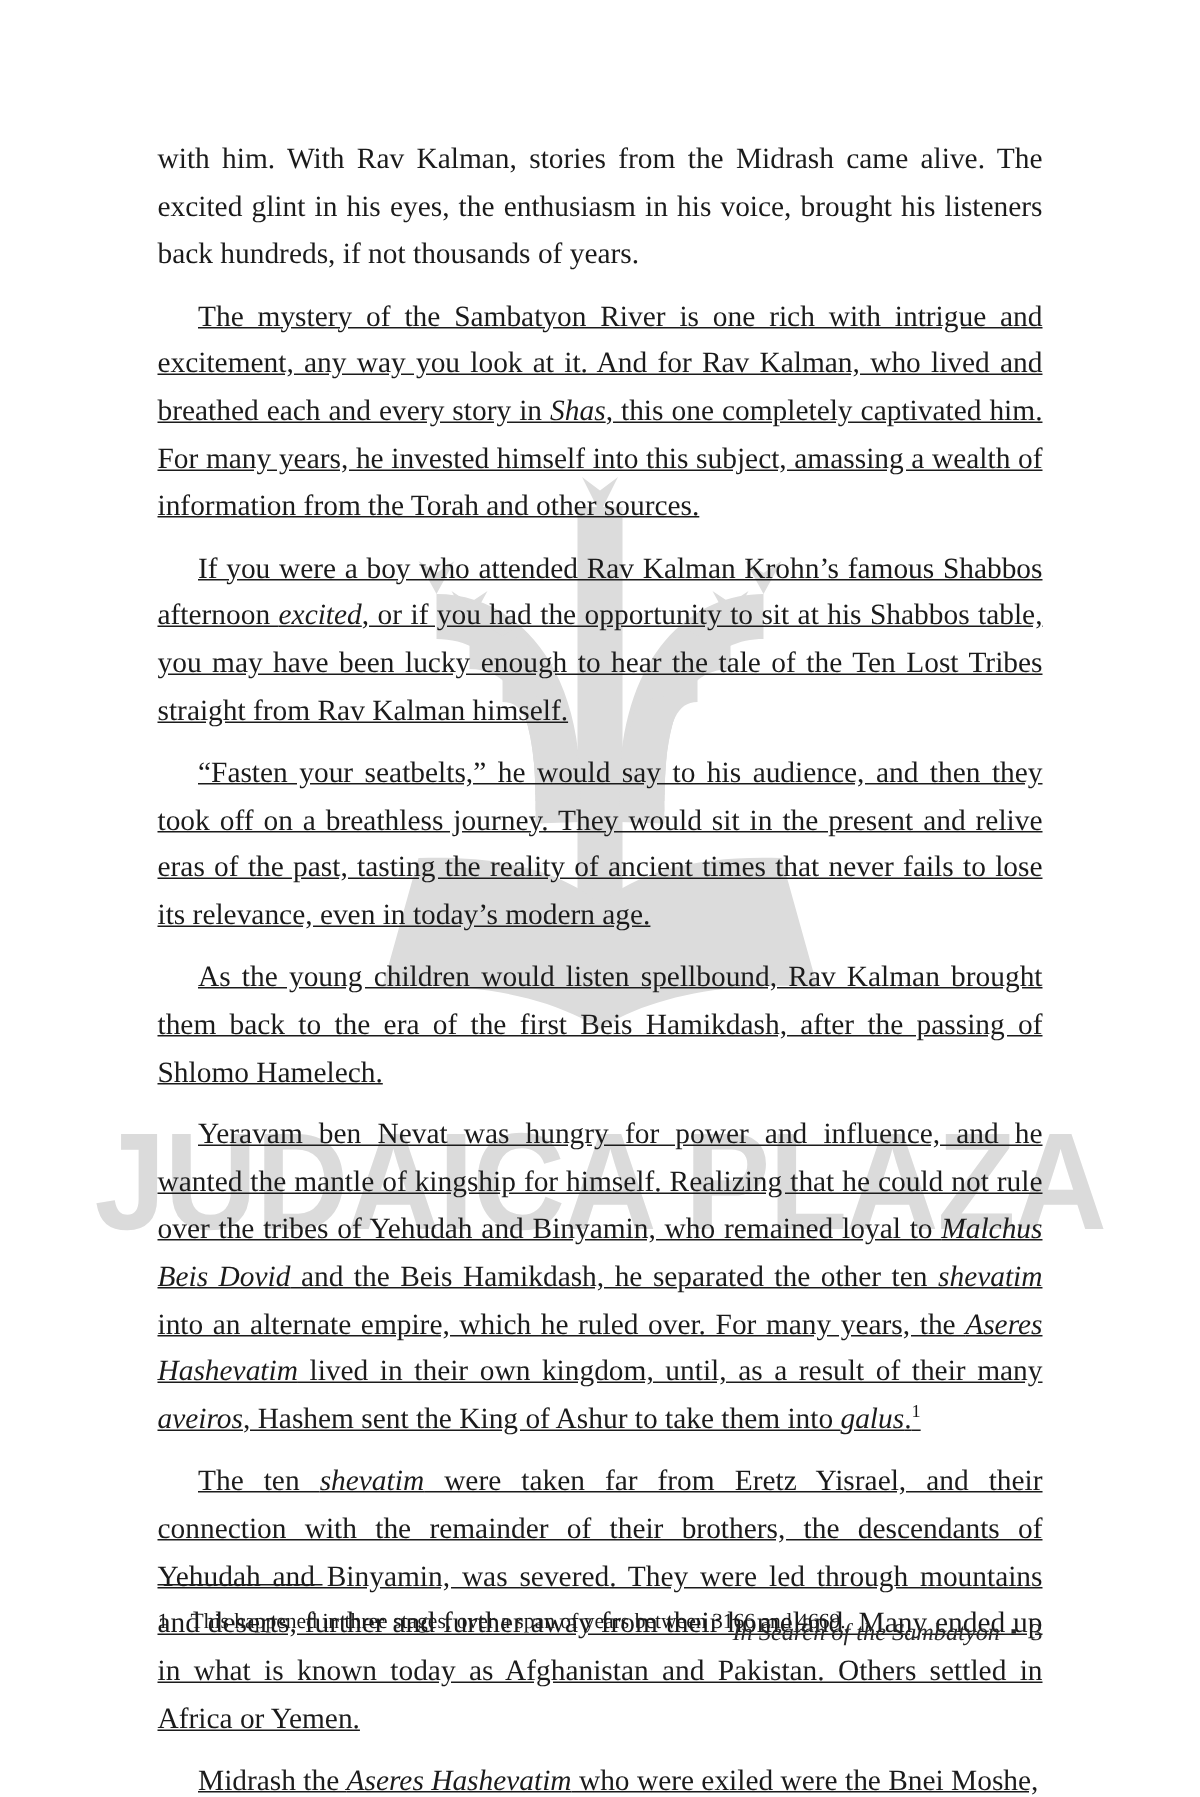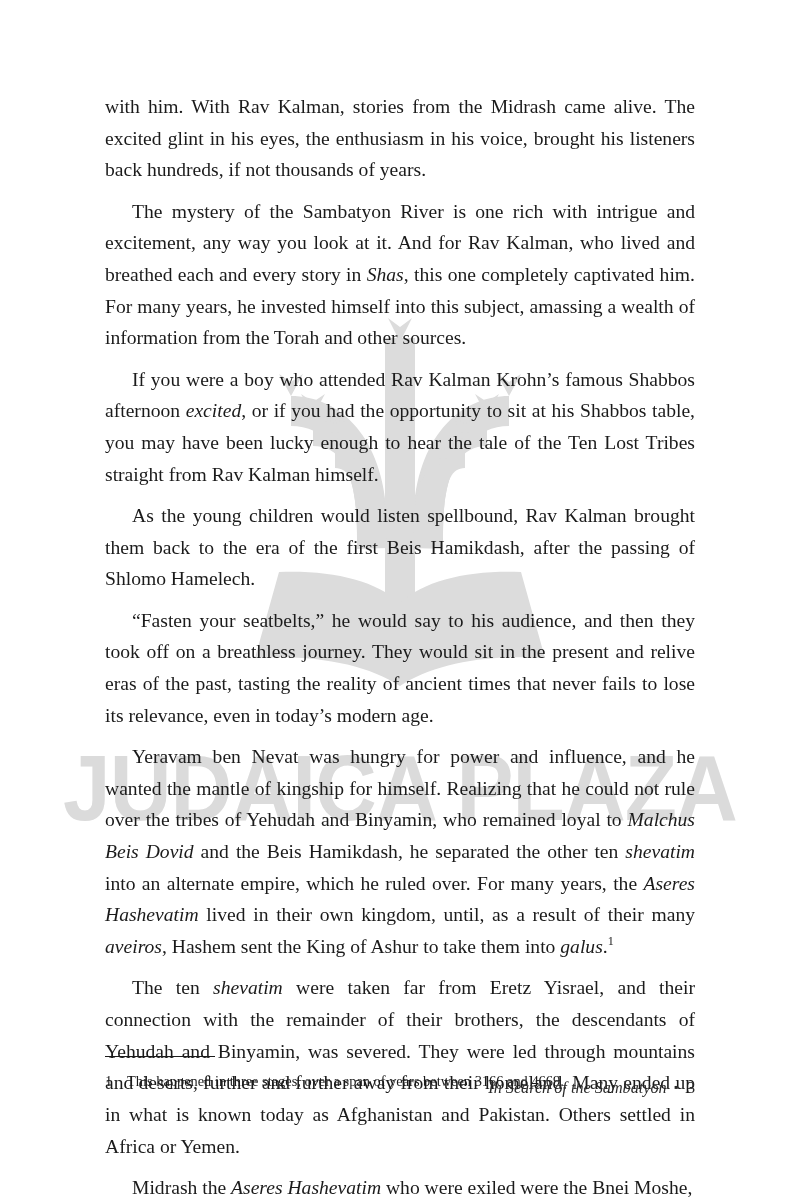--- a/index.html
+++ b/index.html
@@ -68,20 +68,21 @@
     text-indent: 27px;
     font-size: 19.6px;
     line-height: 31.7px;
     hyphens: none;
   }
   p.para.first {
     text-indent: 0;
   }
   p.para + p.para {
     margin-top: 9.5px;
+    text-decoration: underline;
   }
   .it {
     font-style: italic;
   }
   sup.fn-ref {
     font-size: 0.62em;
     vertical-align: super;
     line-height: 0;
   }
 
@@ -181,23 +182,23 @@
 
   <div id="content">
     <div class="body-block">
 
       <p class="para first"><span>with him. With Rav Kalman, stories from the Midrash came alive. The excited glint in his eyes, the enthusiasm in his voice, brought his listeners back hundreds, if not thousands of years.</span></p>
 
       <p class="para"><span>The mystery of the Sambatyon River is one rich with intrigue and excitement, any way you look at it. And for Rav Kalman, who lived and breathed each and every story in </span><span class="it">Shas</span><span>, this one completely captivated him. For many years, he invested himself into this subject, amassing a wealth of information from the Torah and other sources.</span></p>
 
       <p class="para"><span>If you were a boy who attended Rav Kalman Krohn’s famous Shabbos afternoon </span><span class="it">excited</span><span>, or if you had the opportunity to sit at his Shabbos table, you may have been lucky enough to hear the tale of the Ten Lost Tribes straight from Rav Kalman himself.</span></p>
 
+      <p class="para"><span>“Fasten your seatbelts,” he would say to his audience, and then they took off on a breathless journey. They would sit in the present and relive eras of the past, tasting the reality of ancient times that never fails to lose its relevance, even in today’s modern age.</span></p>
+
       <p class="para"><span>As the young children would listen spellbound, Rav Kalman brought them back to the era of the first Beis Hamikdash, after the passing of Shlomo Hamelech.</span></p>
-
-      <p class="para"><span>“Fasten your seatbelts,” he would say to his audience, and then they took off on a breathless journey. They would sit in the present and relive eras of the past, tasting the reality of ancient times that never fails to lose its relevance, even in today’s modern age.</span></p>
 
       <p class="para"><span>Yeravam ben Nevat was hungry for power and influence, and he wanted the mantle of kingship for himself. Realizing that he could not rule over the tribes of Yehudah and Binyamin, who remained loyal to </span><span class="it">Malchus Beis Dovid</span><span> and the Beis Hamikdash, he separated the other ten </span><span class="it">shevatim</span><span> into an alternate empire, which he ruled over. For many years, the </span><span class="it">Aseres Hashevatim</span><span> lived in their own kingdom, until, as a result of their many </span><span class="it">aveiros</span><span>, Hashem sent the King of Ashur to take them into </span><span class="it">galus</span><span>.</span><sup class="fn-ref">1</sup></p>
 
       <p class="para"><span>The ten </span><span class="it">shevatim</span><span> were taken far from Eretz Yisrael, and their connection with the remainder of their brothers, the descendants of Yehudah and Binyamin, was severed. They were led through mountains and deserts, further and further away from their homeland. Many ended up in what is known today as Afghanistan and Pakistan. Others settled in Africa or Yemen.</span></p>
 
       <p class="para"><span>Midrash the </span><span class="it">Aseres Hashevatim</span><span> who were exiled were the Bnei Moshe,</span></p>
 
     </div>
   </div>
 

